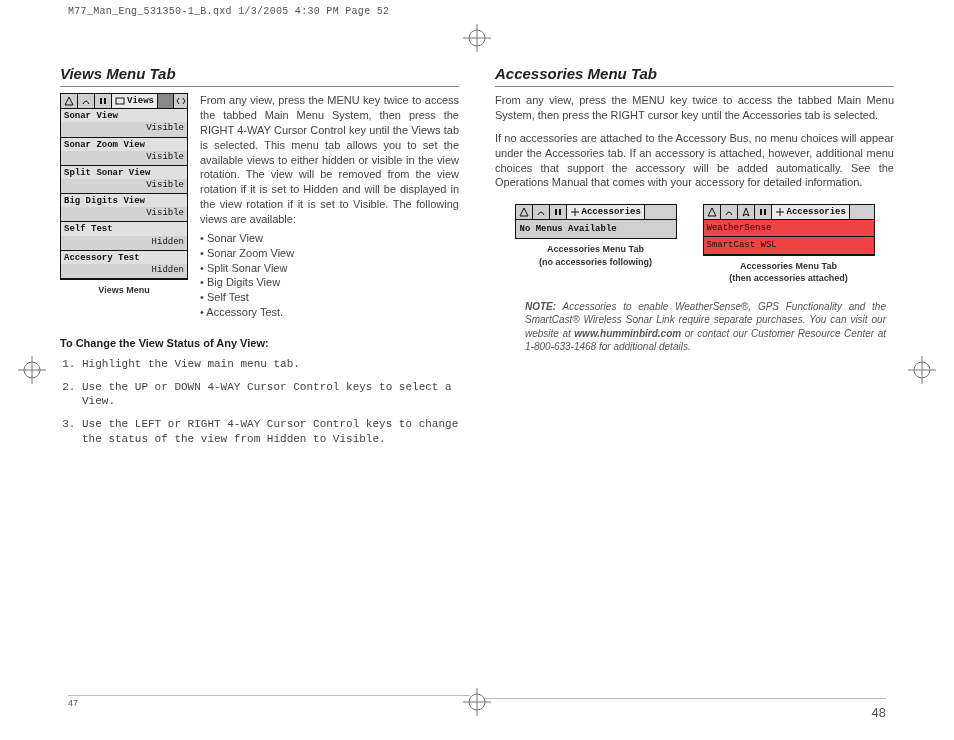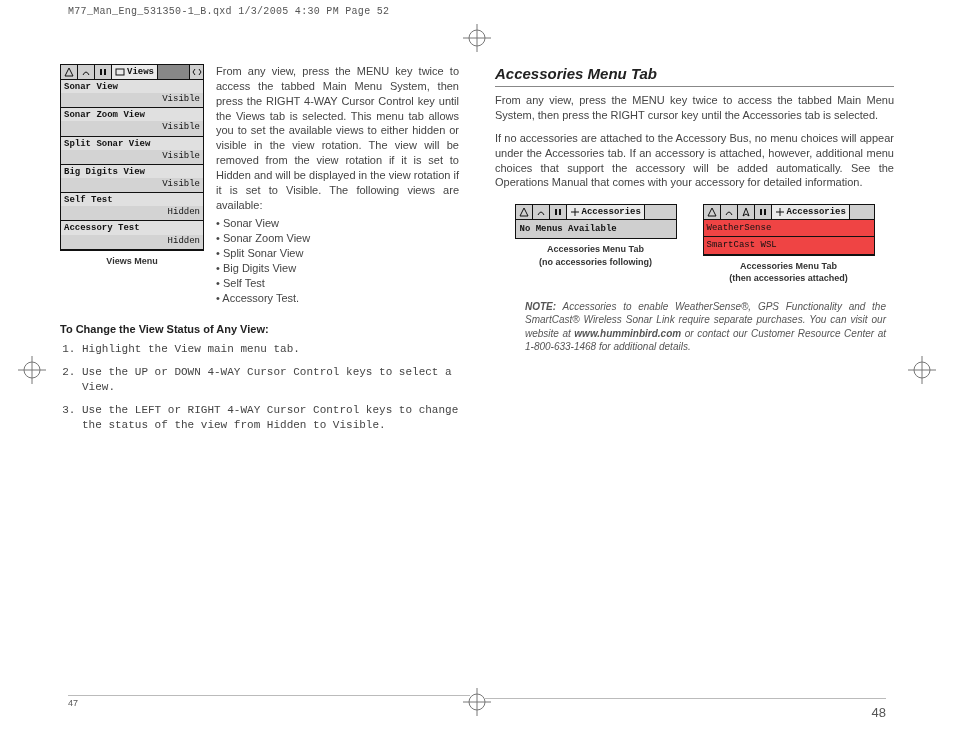--- a/index.html
+++ b/index.html
@@ -26,21 +26,21 @@
   .acc-figs { display: flex; gap: 26px; justify-content: center; margin: 14px 0 16px; }
   .acc-fig { display: flex; flex-direction: column; align-items: center; }
   .note-block { font-style: italic; font-size: 10px; line-height: 1.35; color: #555; text-align: justify; padding: 0 8px 0 30px; }
   .note-block .lbl { font-style: italic; font-weight: 800; }
   .note-block .site { font-style: italic; font-weight: 800; }
   .pgnum-left  { position: absolute; left: 68px;  bottom: 32px; font-size: 9px; color: #555; border-top: 1px solid #bbb; width: 402px; padding-top: 2px;}
   .pgnum-right { position: absolute; right: 68px; bottom: 20px; font-size: 13px; color: #555; border-top: 1px solid #bbb; width: 402px; padding-top: 6px; text-align: right;}
 
   
   .lcd { background: #cfcfcf; border: 1px solid #111; font-family: "Lucida Console","Courier New",monospace; font-size: 9px; color: #111; }
-  .lcd-views { width: 144px; }
+  .lcd-views { width: 128px; }
   .lcd-acc1  { width: 162px; }
   .lcd-acc2  { width: 172px; }
   .tabbar { display: flex; height: 15px; border-bottom: 1px solid #111; align-items: stretch; background: #cfcfcf;}
   .tabbar .tab { flex: 0 0 auto; display: flex; align-items: center; justify-content: center; border-right: 1px solid #111; padding: 0 3px; background:#cfcfcf;}
   .tabbar .tab.icon svg { display: block; }
   .tabbar .tab.active { background: #eaeaea; font-weight: 700; }
   .tabbar .tab.active .tablabel { padding-left: 2px; }
   .tabbar .filler { flex: 1 1 auto; background: #888; display:flex; align-items:center; justify-content:center;}
   .tabbar .navarrows { width: 14px; display: flex; align-items: center; justify-content: center; border-left:1px solid #111;}
   .row2 { display: flex; flex-direction: column; border-bottom: 1px solid #111; }
@@ -81,20 +81,21 @@
       <svg width="28" height="28">
         <circle cx="14" cy="14" r="8" fill="none" stroke="#777" stroke-width="1"></circle>
         <line x1="14" y1="0" x2="14" y2="28" stroke="#777"></line>
         <line x1="0" y1="14" x2="28" y2="14" stroke="#777"></line>
       </svg>
     </div>
 
 <div class="spread">
 
   <div class="col">
+    <h2 class="section-title">Views Menu Tab</h2>
 
     <div class="lead-row">
       <div class="fig">
         <div class="lcd lcd-views">
           <div class="tabbar">
             <div class="tab icon">
                   <svg width="10" height="10">
                     <path d="M5 1 L9 9 L1 9 Z" fill="none" stroke="#111"></path>
                   </svg>
                 </div>

